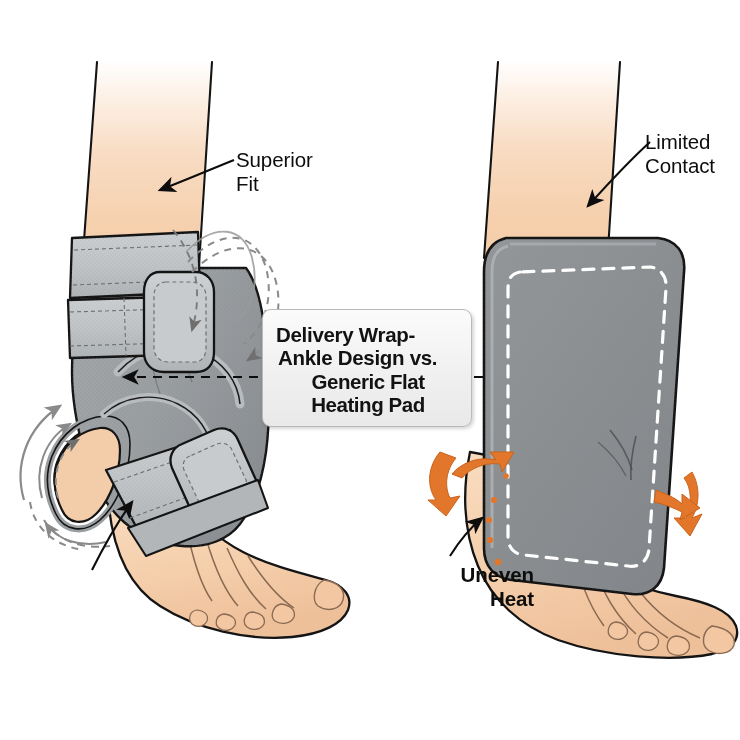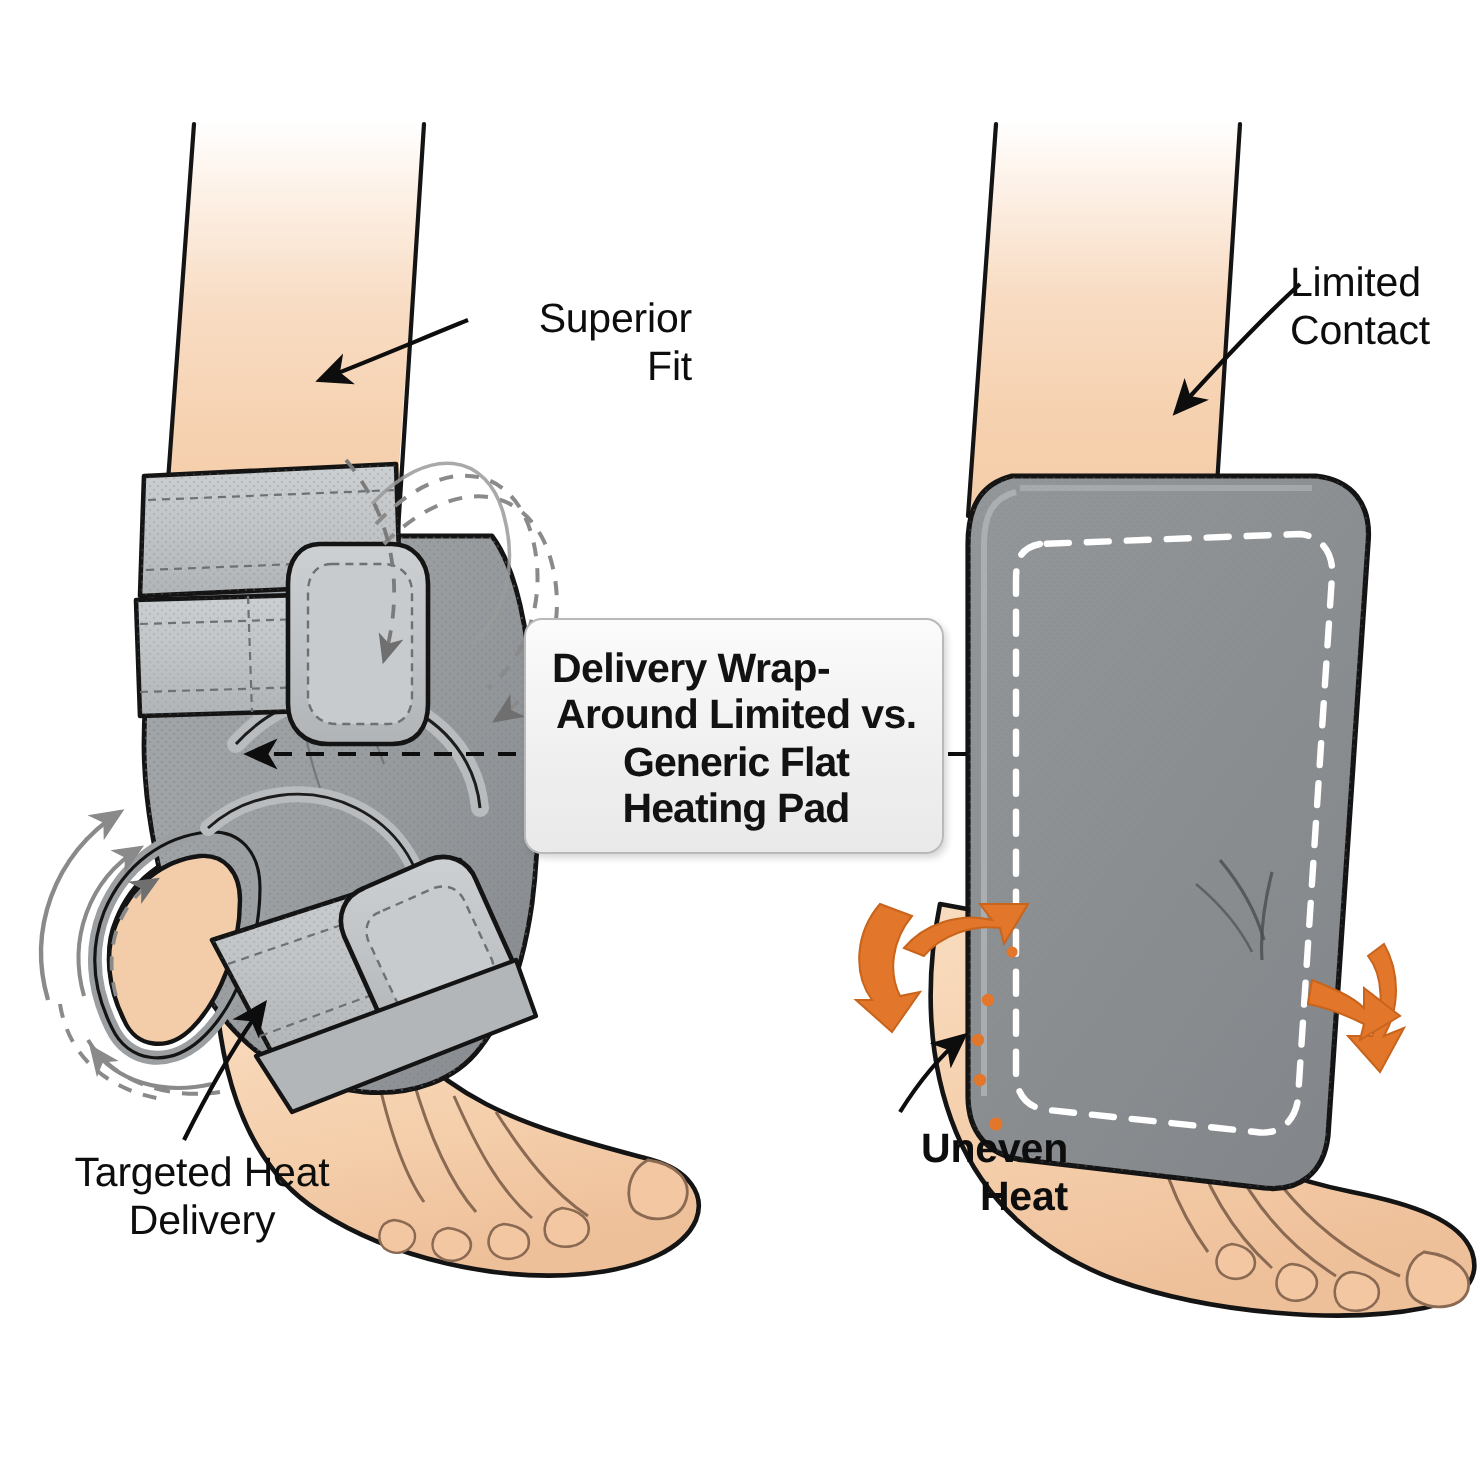--- a/index.html
+++ b/index.html
@@ -33,21 +33,21 @@
     font-size: 20.5px;
     line-height: 1.16;
     font-weight: 400;
     letter-spacing: -0.1px;
     white-space: pre-line;
     pointer-events: none;
   }
   .anno.center { text-align: center; }
   .anno.left   { text-align: left; }
 
-  #label-superior-fit { left: 236px; top: 148px; width: 110px; text-align: right; }
+  #label-superior-fit { left: 236px; top: 148px; width: 110px; text-align: left; }
   #label-limited-contact { left: 645px; top: 130px; width: 120px; text-align: left; }
   #label-targeted-heat { left: 18px; top: 575px; width: 166px; text-align: center; }
   #label-uneven-heat { left: 430px; top: 563px; width: 104px; text-align: right; font-weight: bold; }
 
   
   #callout-box {
     position: absolute;
     left: 262px;
     top: 309px;
     width: 210px;
@@ -326,25 +326,23 @@
       <path d="M474,377 L486,377" stroke="#0d0d0d" stroke-width="2" stroke-dasharray="9 7"></path>
     </g>
   </svg>
 
   <div class="anno center" id="label-superior-fit">Superior
 Fit</div>
 
   <div class="anno left" id="label-limited-contact">Limited
 Contact</div>
 
-  <div class="anno center" id="label-targeted-heat">Targeted Heat
-Delivery</div>
 
   <div class="anno center" id="label-uneven-heat">Uneven
 Heat</div>
 
   <div id="callout-box">
     <div class="line bold l2">Delivery Wrap-</div>
-    <div class="line bold l3">Around Limited vs.</div>
+    <div class="line bold l3">Ankle Design vs.</div>
     <div class="line l4">Generic Flat Heating Pad</div>
   </div>
 
 </div>
 
 </body></html>

